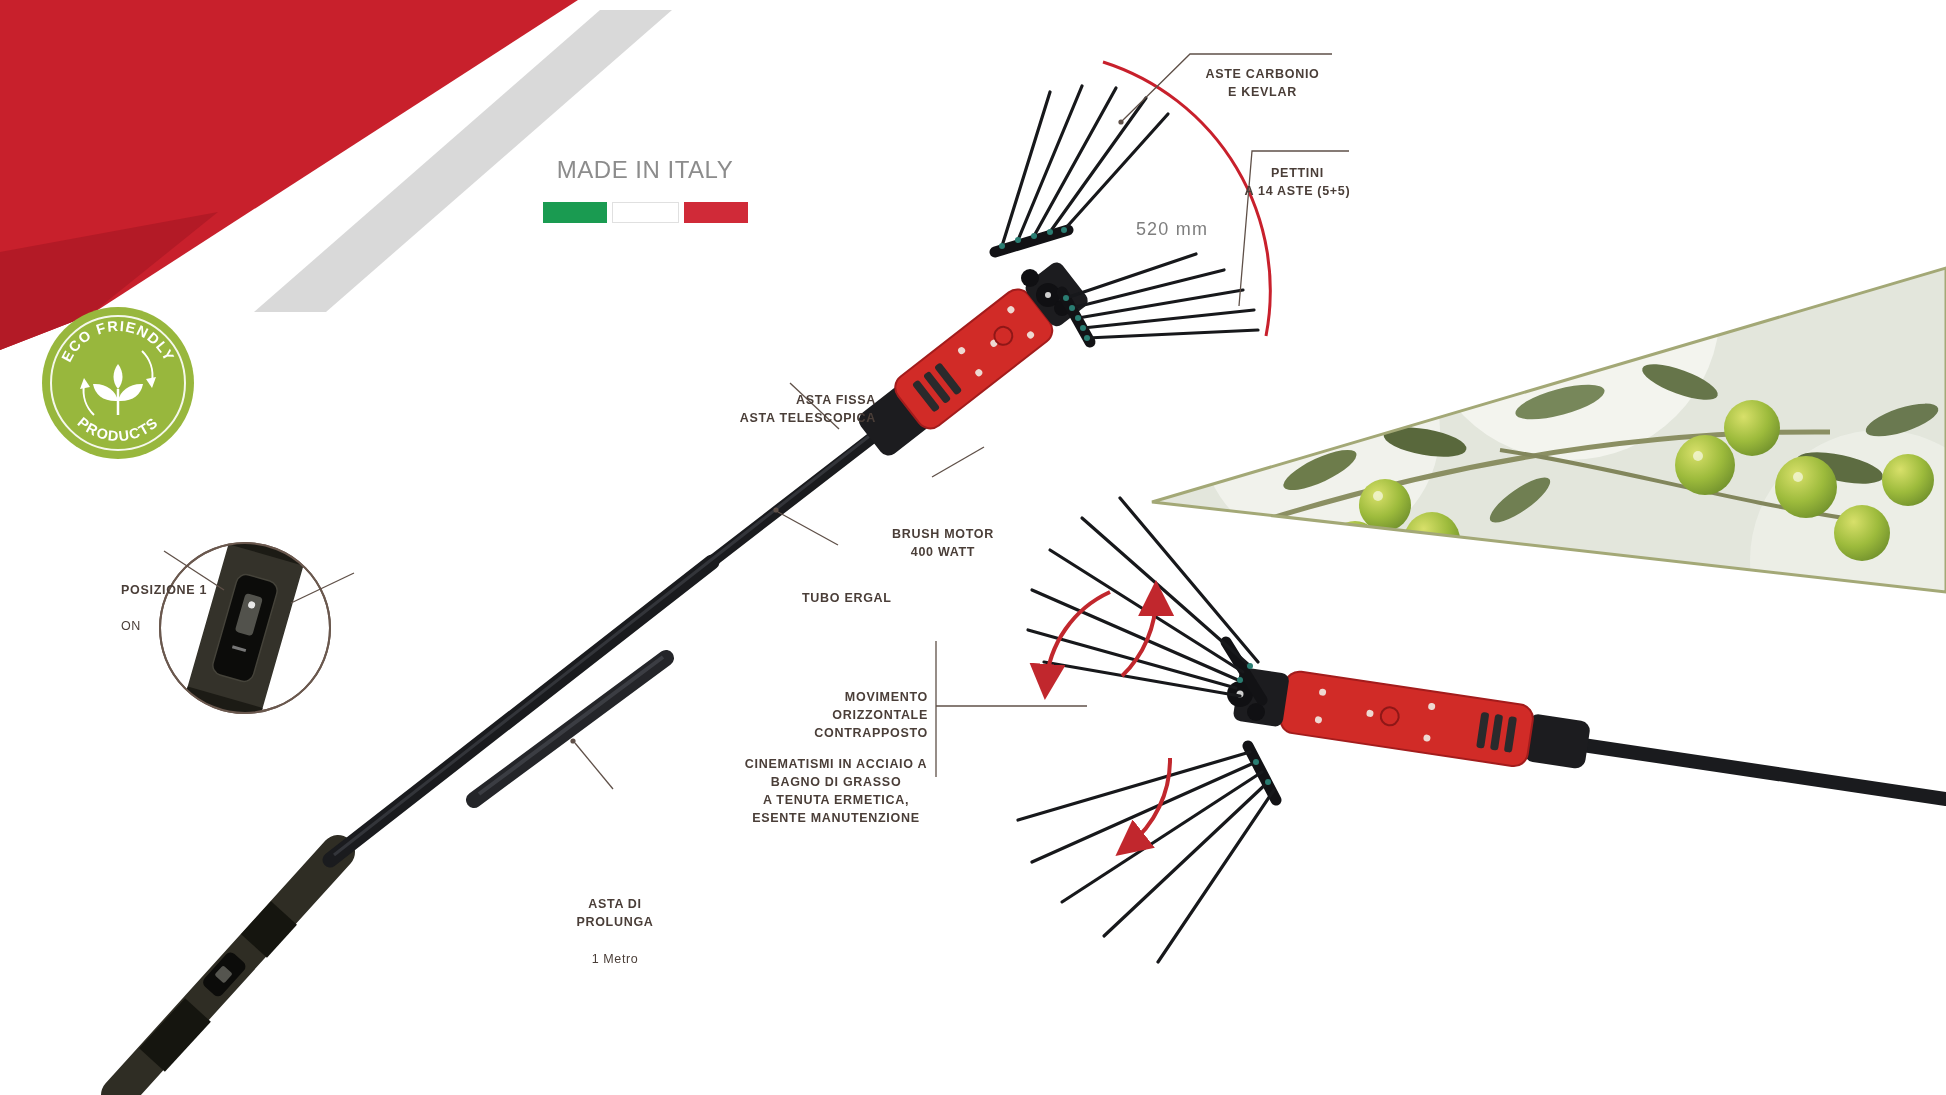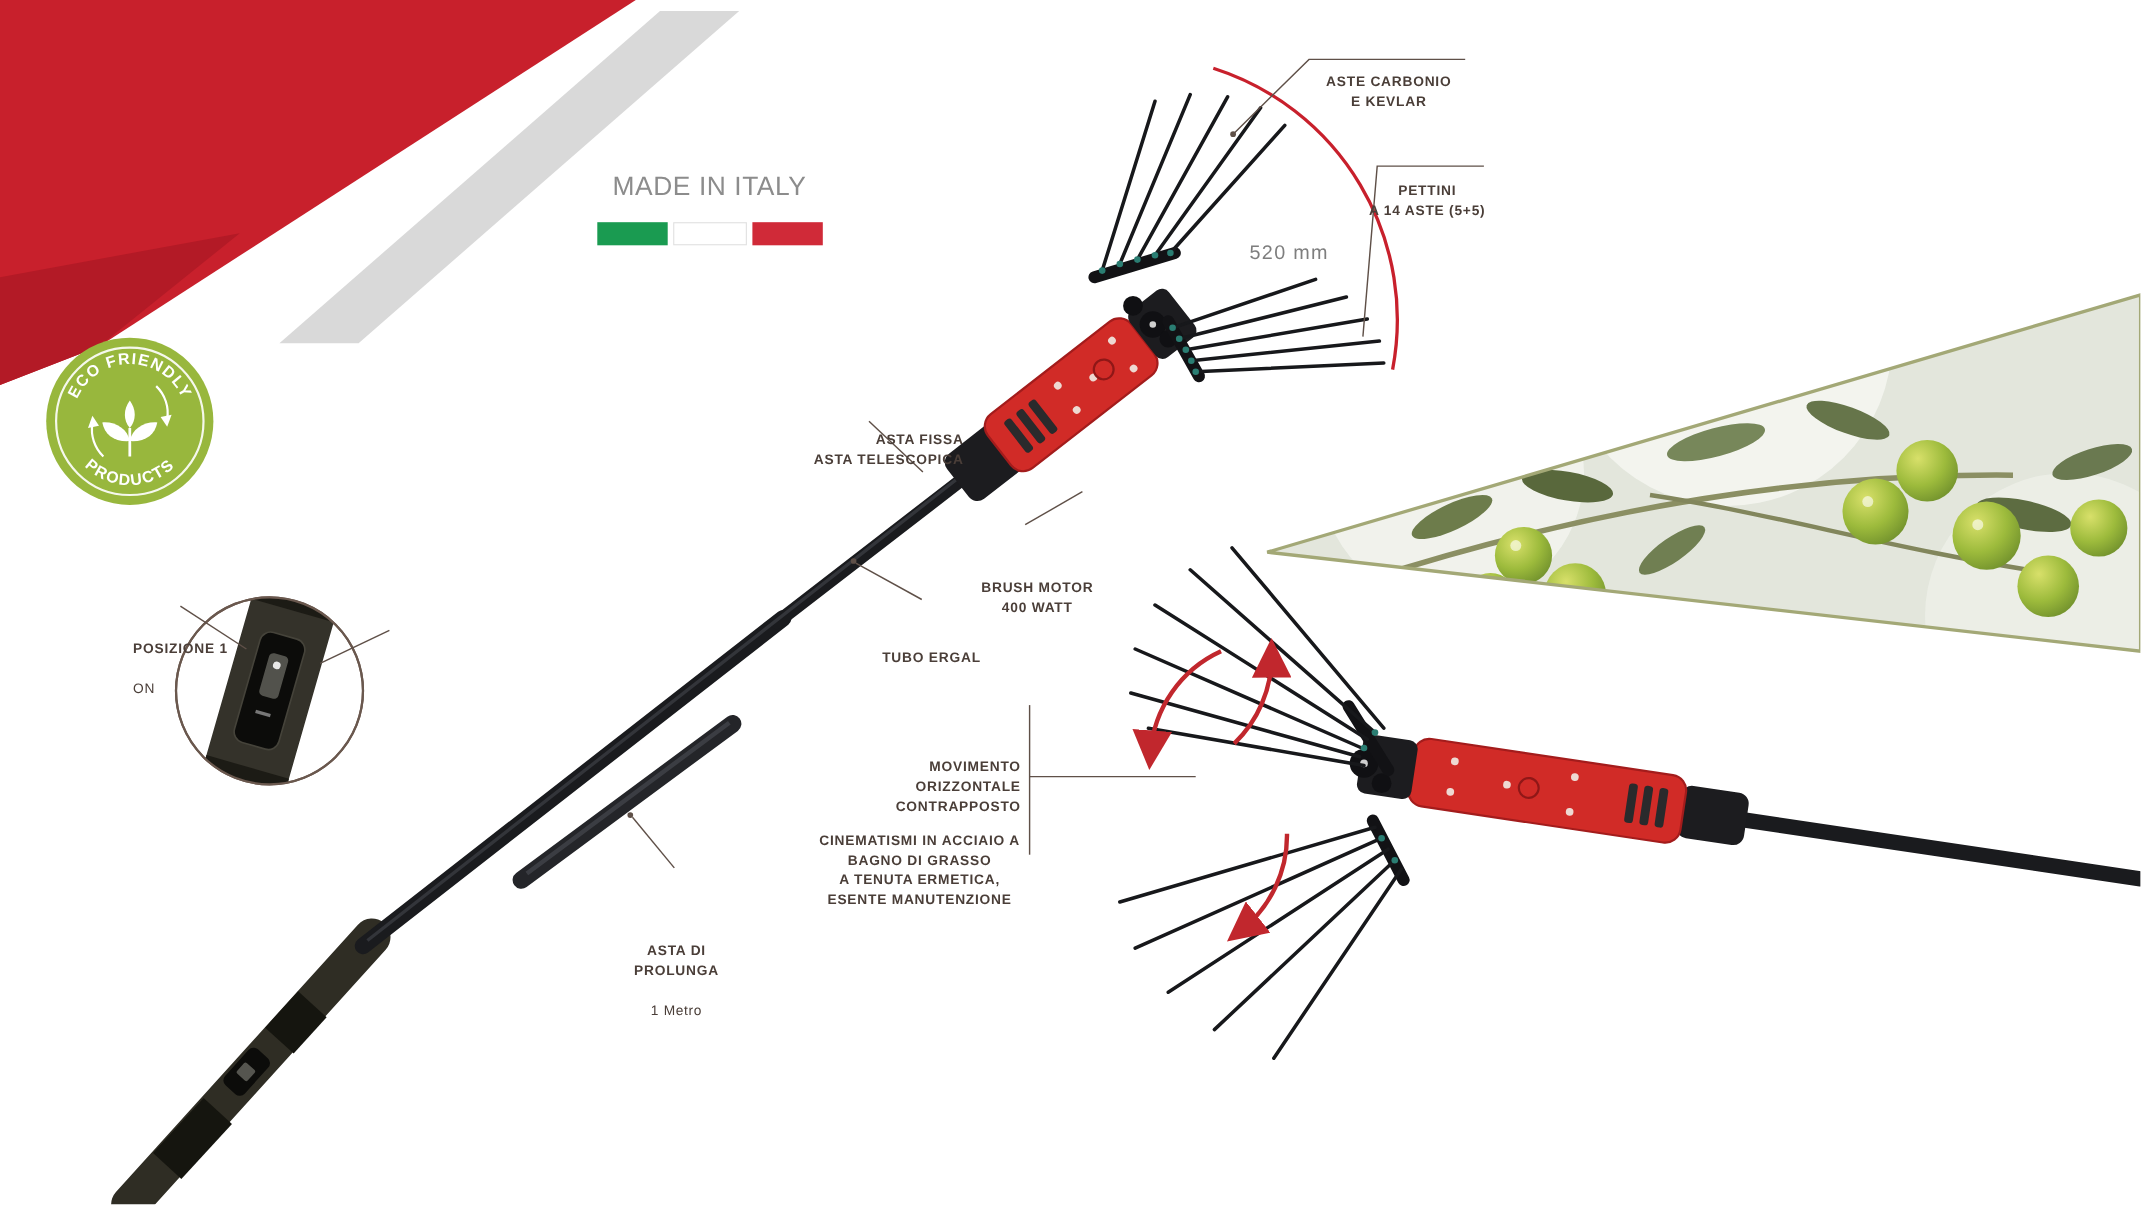--- a/index.html
+++ b/index.html
@@ -300,21 +300,21 @@
 400 WATT</div>
 
   <div class="callout" style="left:802px;top:544px;width:100px;">TUBO ERGAL</div>
 
   <div class="callout" style="left:121px;top:518px;width:110px;">
     <span class="c-label">POSIZIONE 1</span>
     <span class="c-value">ON</span>
   </div>
 
 
-  <div class="callout ta-c" style="left:550px;top:792px;width:130px;">
+  <div class="callout ta-c" style="left:550px;top:832px;width:130px;">
     <span class="c-label">ASTA DI PROLUNGA</span>
     <span class="c-value">1 Metro</span>
   </div>
 
   <div class="callout ta-r" style="left:786px;top:643px;width:142px;">MOVIMENTO
 ORIZZONTALE
 CONTRAPPOSTO</div>
 
   <div class="callout ta-r" style="left:744px;top:710px;width:184px;text-align:center;">CINEMATISMI IN ACCIAIO A
 BAGNO DI GRASSO

